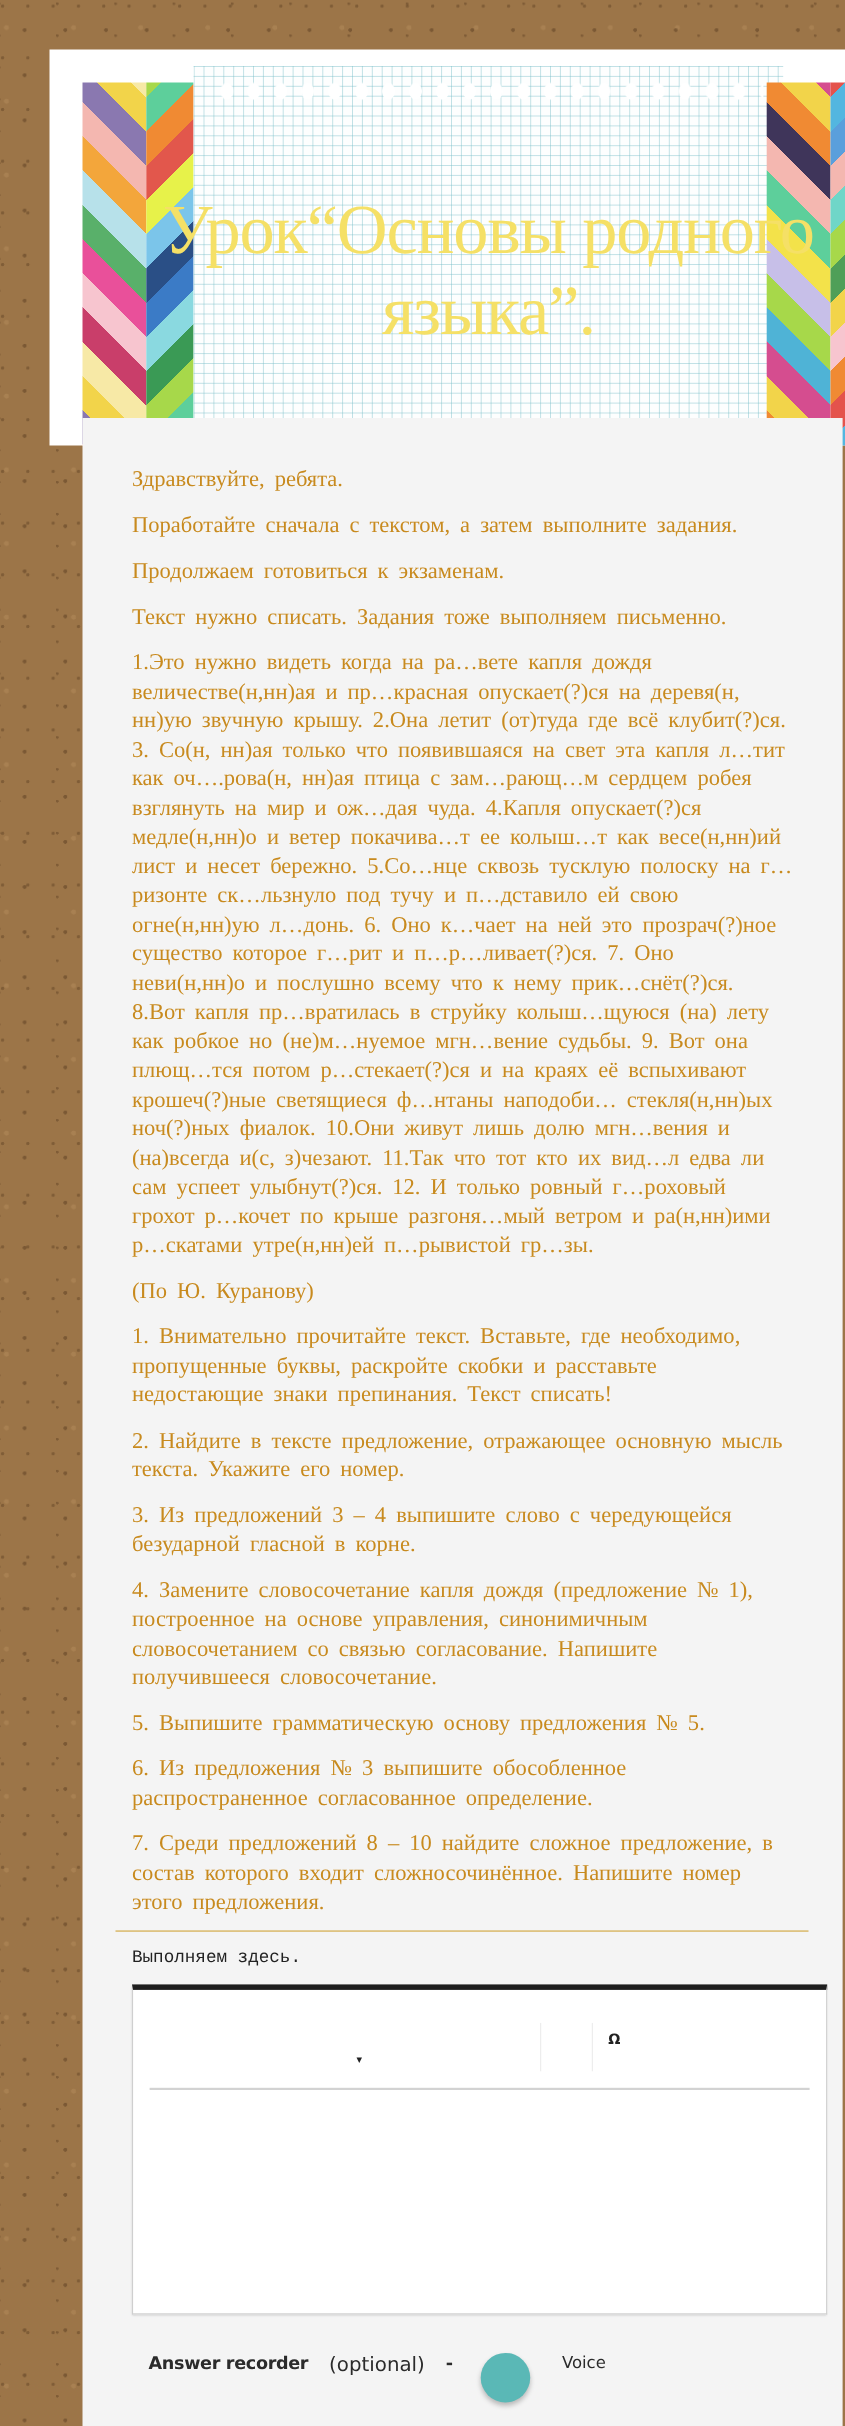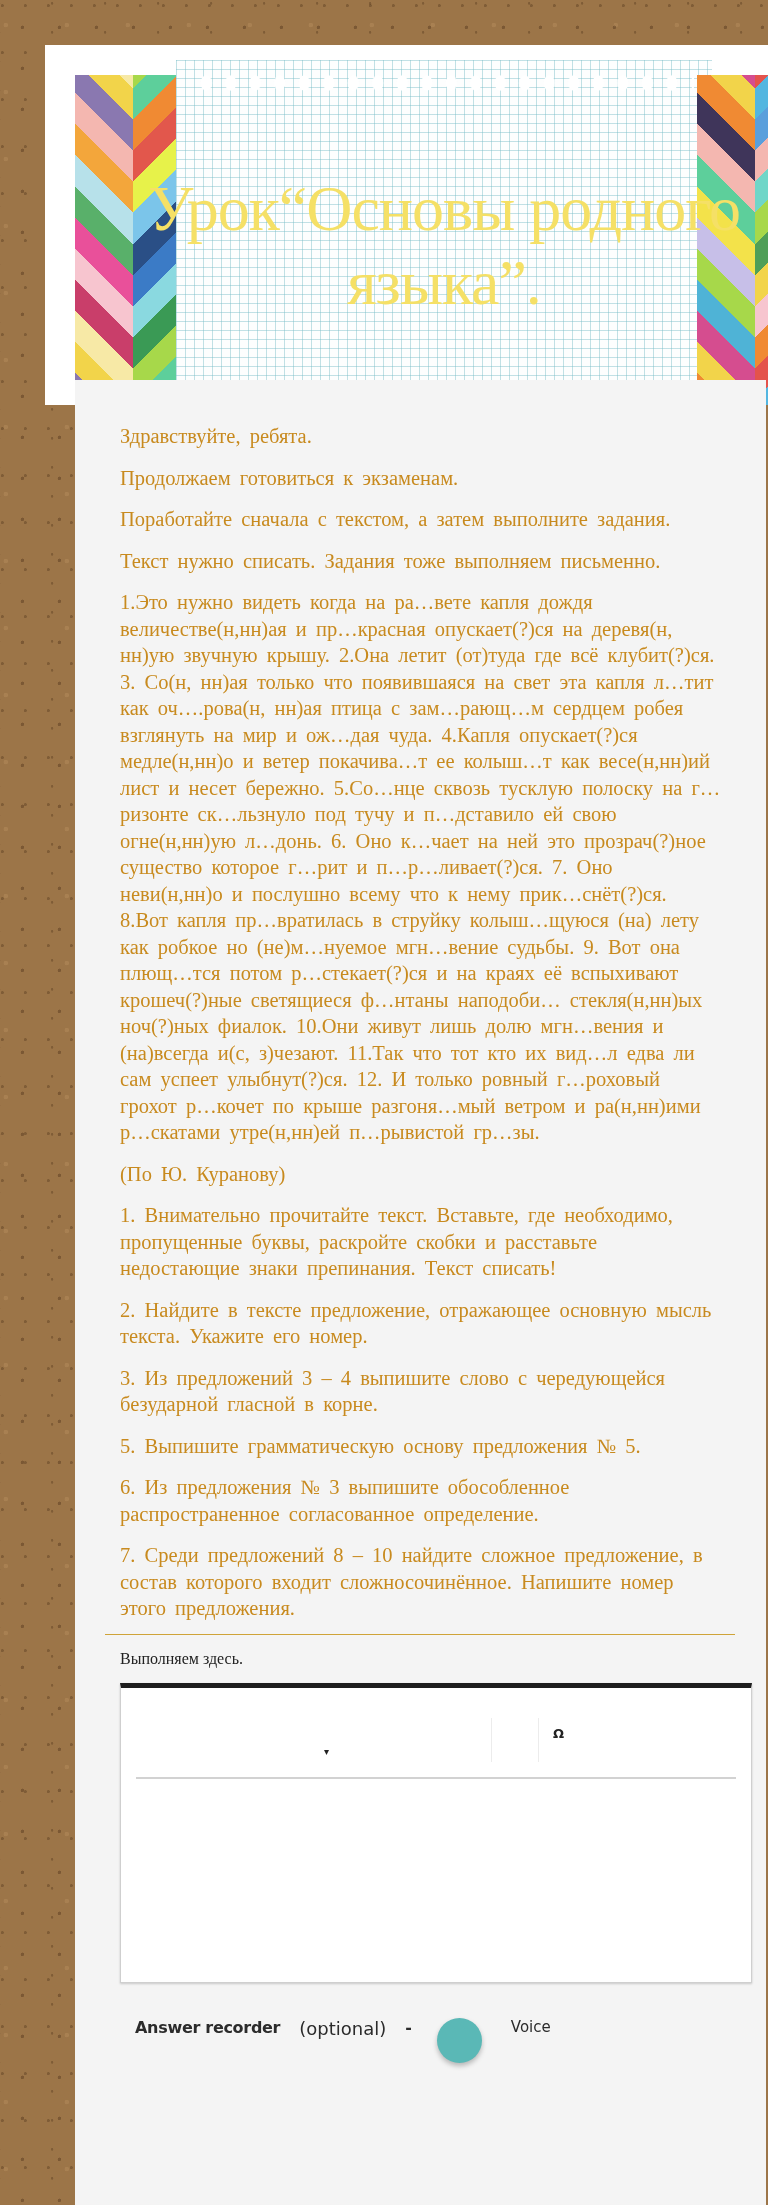--- a/index.html
+++ b/index.html
@@ -93,21 +93,21 @@
       font-size: 20.5px;
       line-height: 26.5px;
       word-spacing: 4px;
       margin-bottom: 10px;
     }
     .para.story { margin-bottom: 9px; }
     .divider {
       height: 1px; background: #cfa338; margin: 12px 0 14px 0; width: 630px;
     }
     .instruction {
-      font-family: Liberation Serif, serif;
+      font-family: Liberation Mono, monospace;
       font-size: 16px;
       color: #222;
       margin-bottom: 14px;
     }
 
     .editor {
       width: 632px; height: 300px;
       background: #ffffff;
       border: 1px solid #cfcfcf;
       border-top: 5px solid #1e1e1e;
@@ -174,30 +174,31 @@
   <div class="chevron right">
     <div class="half a"></div>
     <div class="half b"></div>
   </div>
   <div class="banner-title">Урок“Основы родного языка”.</div>
 </div>
 
 <div class="card">
 
   <p class="para">Здравствуйте, ребята.</p>
+  <p class="para">Поработайте сначала с текстом, а затем выполните задания.</p>
   <p class="para">Продолжаем готовиться к экзаменам.</p>
-  <p class="para">Поработайте сначала с текстом, а затем выполните задания.</p>
   <p class="para">Текст нужно списать. Задания тоже выполняем письменно.</p>
 
   <p class="para story"> 1.Это нужно видеть когда на ра…вете капля дождя величестве(н,нн)ая и пр…красная опускает(?)ся на деревя(н, нн)ую звучную крышу. 2.Она летит (от)туда где всё клубит(?)ся. 3. Со(н, нн)ая только что появившаяся на свет эта капля л…тит как оч….рова(н, нн)ая птица с зам…рающ…м сердцем робея взглянуть на мир и ож…дая чуда. 4.Капля опускает(?)ся медле(н,нн)о и ветер покачива…т ее колыш…т как весе(н,нн)ий лист и несет бережно. 5.Со…нце сквозь тусклую полоску на г…ризонте ск…льзнуло под тучу и п…дставило ей свою огне(н,нн)ую л…донь. 6. Оно к…чает на ней это прозрач(?)ное существо которое г…рит и п…р…ливает(?)ся. 7. Оно неви(н,нн)о и послушно всему что к нему прик…снёт(?)ся. 8.Вот капля пр…вратилась в струйку колыш…щуюся (на) лету как робкое но (не)м…нуемое мгн…вение судьбы. 9. Вот она плющ…тся потом р…стекает(?)ся и на краях её вспыхивают крошеч(?)ные светящиеся ф…нтаны наподоби… стекля(н,нн)ых ноч(?)ных фиалок. 10.Они живут лишь долю мгн…вения и (на)всегда и(с, з)чезают. 11.Так что тот кто их вид…л едва ли сам успеет улыбнут(?)ся. 12. И только ровный г…роховый грохот р…кочет по крыше разгоня…мый ветром и ра(н,нн)ими р…скатами утре(н,нн)ей п…рывистой гр…зы.</p>
   <p class="para">(По Ю. Куранову)</p>
 
   <p class="para">1. Внимательно прочитайте текст. Вставьте, где необходимо, пропущенные буквы, раскройте скобки и расставьте недостающие знаки препинания. Текст списать!</p>
   <p class="para">2. Найдите в тексте предложение, отражающее основную мысль текста. Укажите его номер.</p>
   <p class="para">3. Из предложений 3 – 4 выпишите слово с чередующейся безударной гласной в корне.</p>
+  <p class="para">4. Замените словосочетание капля дождя (предложение № 1), построенное на основе управления, синонимичным словосочетанием со связью согласование. Напишите получившееся словосочетание.</p>
   <p class="para">5. Выпишите грамматическую основу предложения № 5.</p>
   <p class="para">6. Из предложения № 3 выпишите обособленное распространенное согласованное определение.</p>
   <p class="para">7. Среди предложений 8 – 10 найдите сложное предложение, в состав которого входит сложносочинённое. Напишите номер этого предложения.</p>
 
   <div class="divider"></div>
 
   <div class="instruction">Выполняем здесь.</div>
 
   <div class="editor">
     <div class="toolbar">

